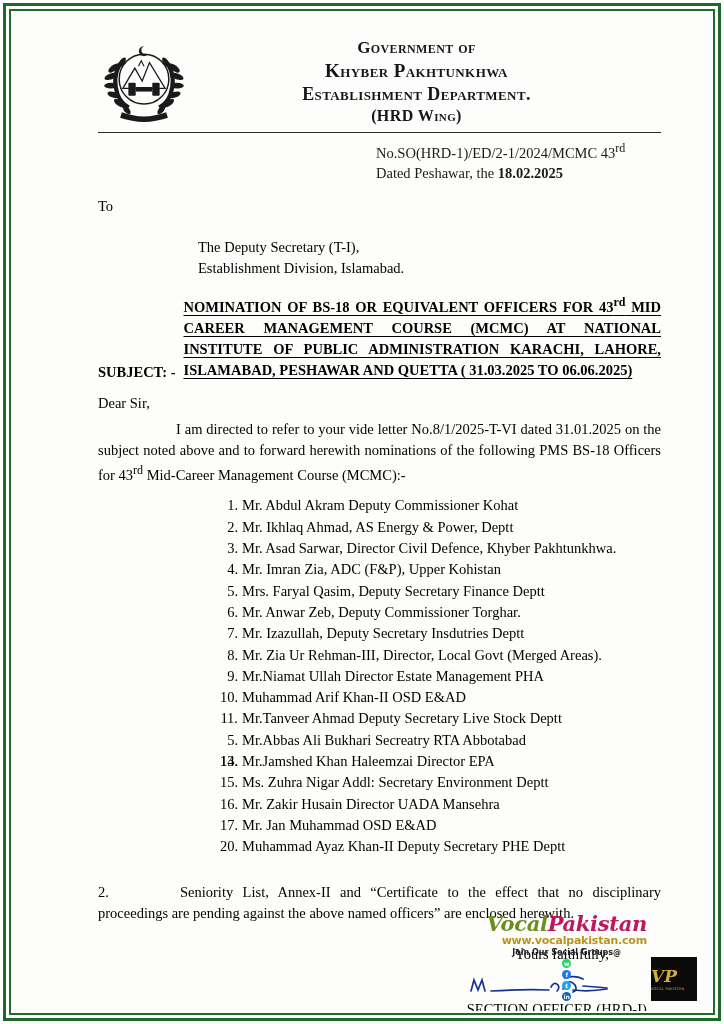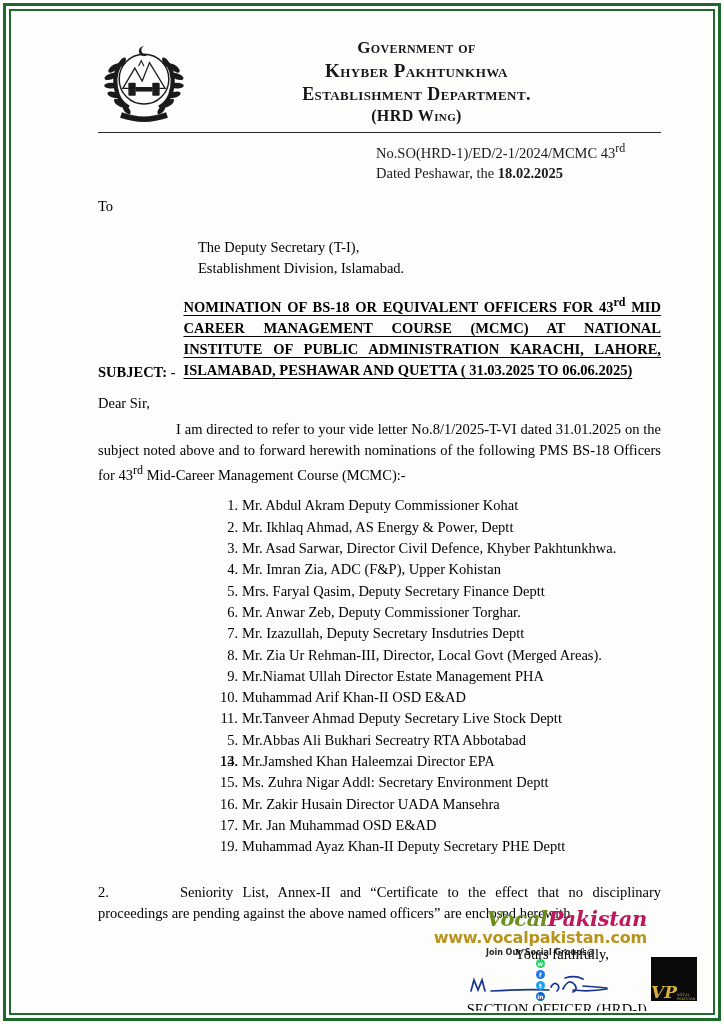--- a/index.html
+++ b/index.html
@@ -219,21 +219,21 @@
     font-style: italic;
     font-weight: 700;
     font-size: 21px;
     color: #6b8f1e;
     letter-spacing: -.3px;
   }
   .wm-brand .pk { color: #be185d; }
   .wm-url {
     font-family: "DejaVu Sans", sans-serif;
     font-weight: 700;
-    font-size: 16px;
+    font-size: 11px;
     color: #b8941f;
     letter-spacing: -.2px;
   }
   .wm-join {
     font-family: "DejaVu Sans", sans-serif;
     font-size: 8px;
     font-weight: 700;
     color: #222;
     display: flex;
     align-items: center;
@@ -254,22 +254,22 @@
   }
   .soc-wa { background: #25d366; }
   .soc-fb { background: #1877f2; }
   .soc-tw { background: #1da1f2; }
   .soc-in { background: #0a66c2; }
 
   .wm-logo {
     width: 46px; height: 44px;
     background: #0a0a0a;
     display: flex;
-    flex-direction: row;
-    align-items: flex-end;
+    flex-direction: column;
+    align-items: flex-start;
     justify-content: center;
     flex: 0 0 46px;
   }
   .wm-logo .vp {
     font-family: "DejaVu Serif", serif;
     font-style: italic;
     font-weight: 700;
     font-size: 17px;
     color: #d4af37;
     line-height: 1;
@@ -379,21 +379,21 @@
         <li><span class="num">8.</span><span>Mr. Zia Ur Rehman-III, Director, Local Govt (Merged Areas).</span></li>
         <li><span class="num">9.</span><span>Mr.Niamat Ullah Director Estate Management PHA</span></li>
         <li><span class="num">10.</span><span>Muhammad Arif Khan-II OSD E&amp;AD</span></li>
         <li><span class="num">11.</span><span>Mr.Tanveer Ahmad Deputy Secretary Live Stock Deptt</span></li>
         <li><span class="num">5.</span><span>Mr.Abbas Ali Bukhari Secreatry RTA Abbotabad</span></li>
         <li><span class="num">13.</span></li>
         <li><span class="num">14.</span><span>Mr.Jamshed Khan Haleemzai Director EPA</span></li>
         <li><span class="num">15.</span><span>Ms. Zuhra Nigar Addl: Secretary Environment Deptt</span></li>
         <li><span class="num">16.</span><span>Mr. Zakir Husain Director UADA Mansehra</span></li>
         <li><span class="num">17.</span><span>Mr. Jan Muhammad OSD E&amp;AD</span></li>
-        <li><span class="num">19.</span><span>Muhammad Ayaz Khan-II Deputy Secretary PHE Deptt</span></li>
+        <li><span class="num">20.</span><span>Muhammad Ayaz Khan-II Deputy Secretary PHE Deptt</span></li>
       </ol>
 
     <div class="para2-wrap">
       <span class="para2-num">2.</span>
       <div class="para2-text">Seniority List, Annex-II and “Certificate to the effect that no disciplinary proceedings are pending against the above named officers” are enclosed herewith.</div>
     </div>
 
     <div class="closing">Yours faithfully,</div>
 
     <div class="sig-block">

